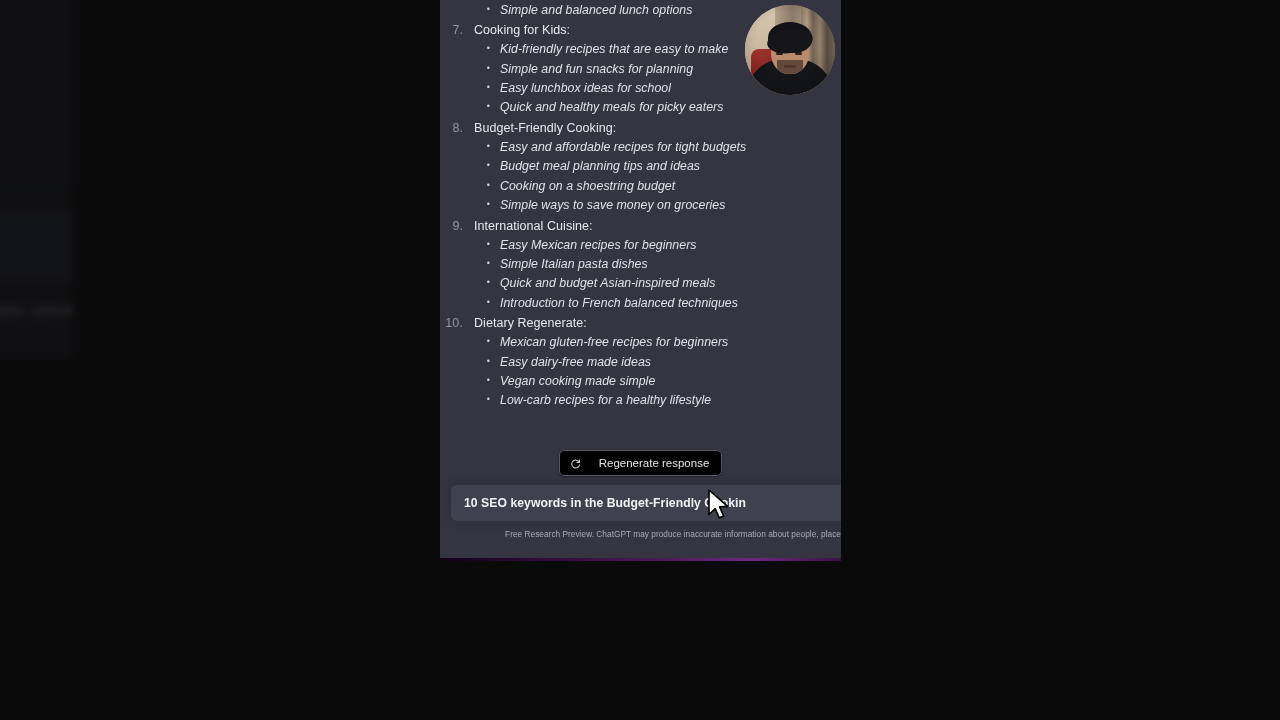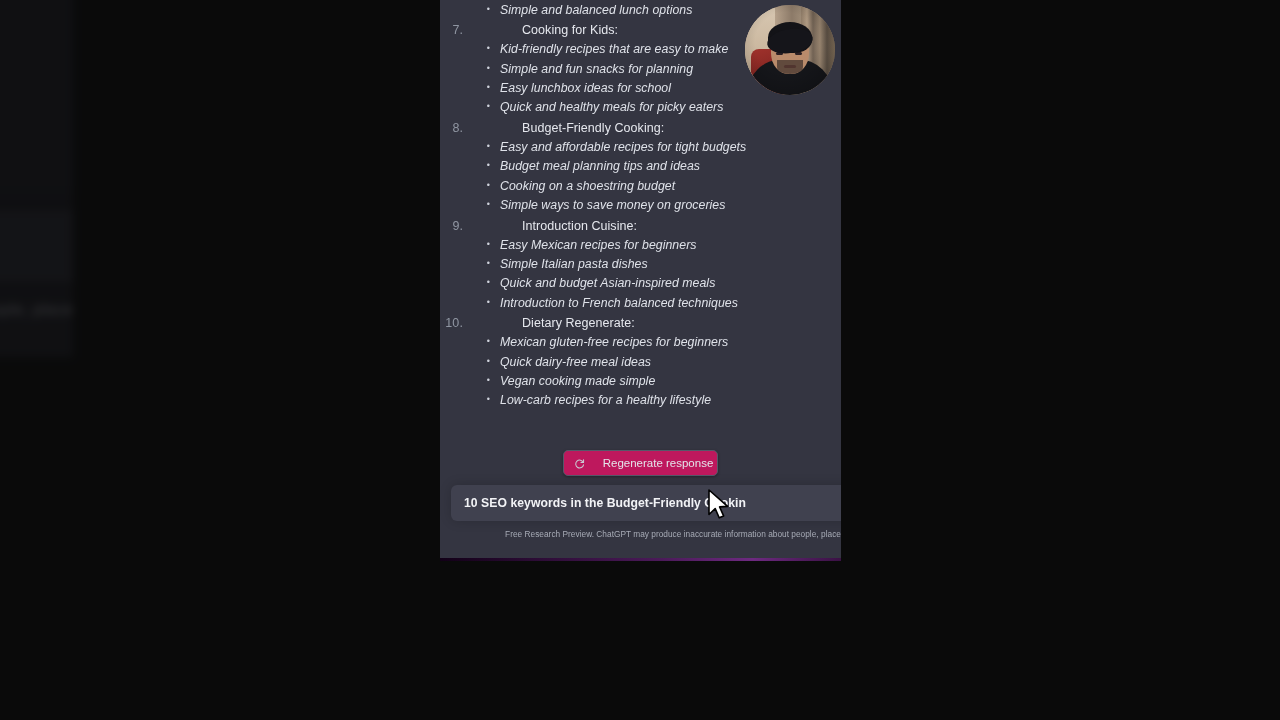--- a/index.html
+++ b/index.html
@@ -99,21 +99,20 @@
     padding-right: 11px;
     box-sizing: border-box;
     color: #9096a2;
     font-size: 12.5px;
     letter-spacing: 0.1px;
   }
   .num-title {
     color: #e6e8ee;
     font-size: 12.5px;
     letter-spacing: 0.05px;
-    margin-left: 48px;
   }
   ul.bullets {
     list-style: none;
     margin: 0;
     padding: 0 0 3px 0;
   }
   ul.bullets > li {
     display: flex;
     align-items: baseline;
     padding: 3.5px 0;
@@ -142,24 +141,24 @@
     left: 0;
     top: 450px;
     width: 401px;
     display: flex;
     justify-content: center;
   }
   #regen-btn {
     display: inline-flex;
     align-items: center;
     gap: 18px;
-    background: #be185d;
+    background: #000000;
     border: 1px solid #565869;
     border-radius: 5px;
-    padding: 6px 4px 6px 10px;
+    padding: 6px 12px 6px 10px;
     color: #e3e5ea;
     font-size: 11.5px;
     box-shadow: 0 1px 3px rgba(0,0,0,0.35);
     cursor: pointer;
     white-space: nowrap;
   }
   #regen-btn .ricon { display:flex; align-items:center; }
 
   
   #composer-area {
@@ -399,21 +398,21 @@
               <li>
                   <span class="bul-marker">•</span>
                   <span class="bul-text">Simple ways to save money on groceries</span>
                 </li>
             </ul>
           </li>
 
           <li class="num-item">
             <div class="num-head">
               <span class="num-marker">9.</span>
-              <span class="num-title">Introduction Cuisine:</span>
+              <span class="num-title">International Cuisine:</span>
             </div>
             <ul class="bullets">
               <li>
                   <span class="bul-marker">•</span>
                   <span class="bul-text">Easy Mexican recipes for beginners</span>
                 </li>
               <li>
                   <span class="bul-marker">•</span>
                   <span class="bul-text">Simple Italian pasta dishes</span>
                 </li>
@@ -433,21 +432,21 @@
               <span class="num-marker">10.</span>
               <span class="num-title">Dietary Regenerate:</span>
             </div>
             <ul class="bullets">
               <li>
                   <span class="bul-marker">•</span>
                   <span class="bul-text">Mexican gluten-free recipes for beginners</span>
                 </li>
               <li>
                   <span class="bul-marker">•</span>
-                  <span class="bul-text">Quick dairy-free meal ideas</span>
+                  <span class="bul-text">Easy dairy-free made ideas</span>
                 </li>
               <li>
                   <span class="bul-marker">•</span>
                   <span class="bul-text">Vegan cooking made simple</span>
                 </li>
               <li>
                   <span class="bul-marker">•</span>
                   <span class="bul-text">Low-carb recipes for a healthy lifestyle</span>
                 </li>
             </ul>

